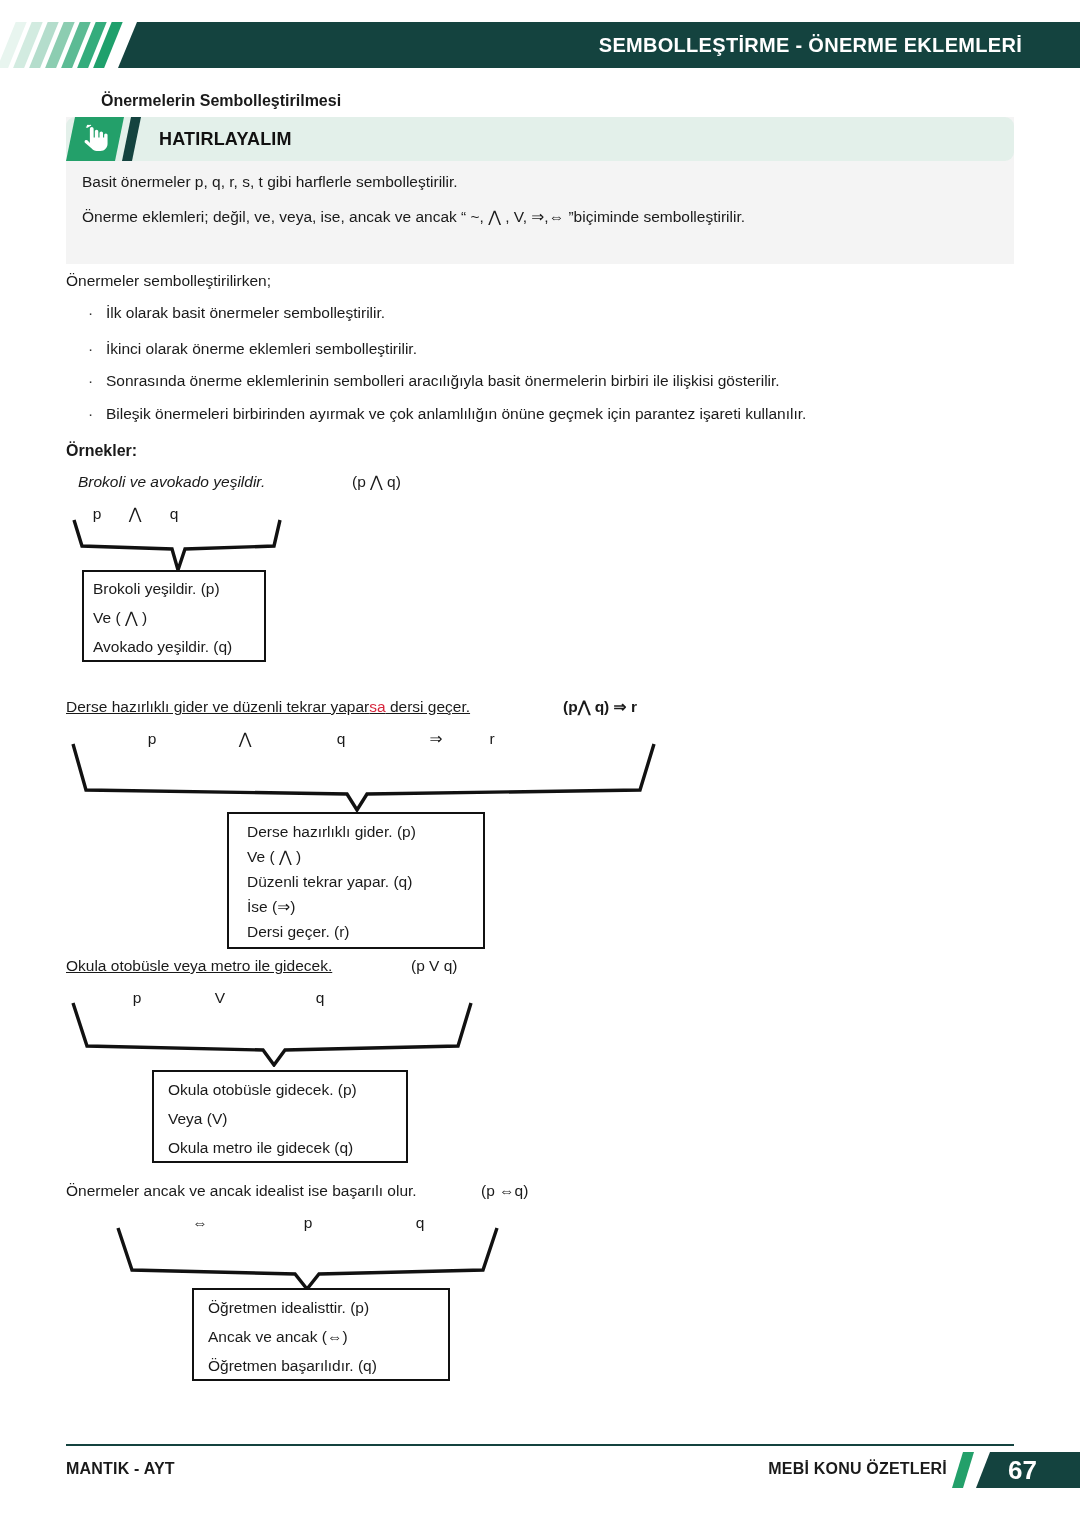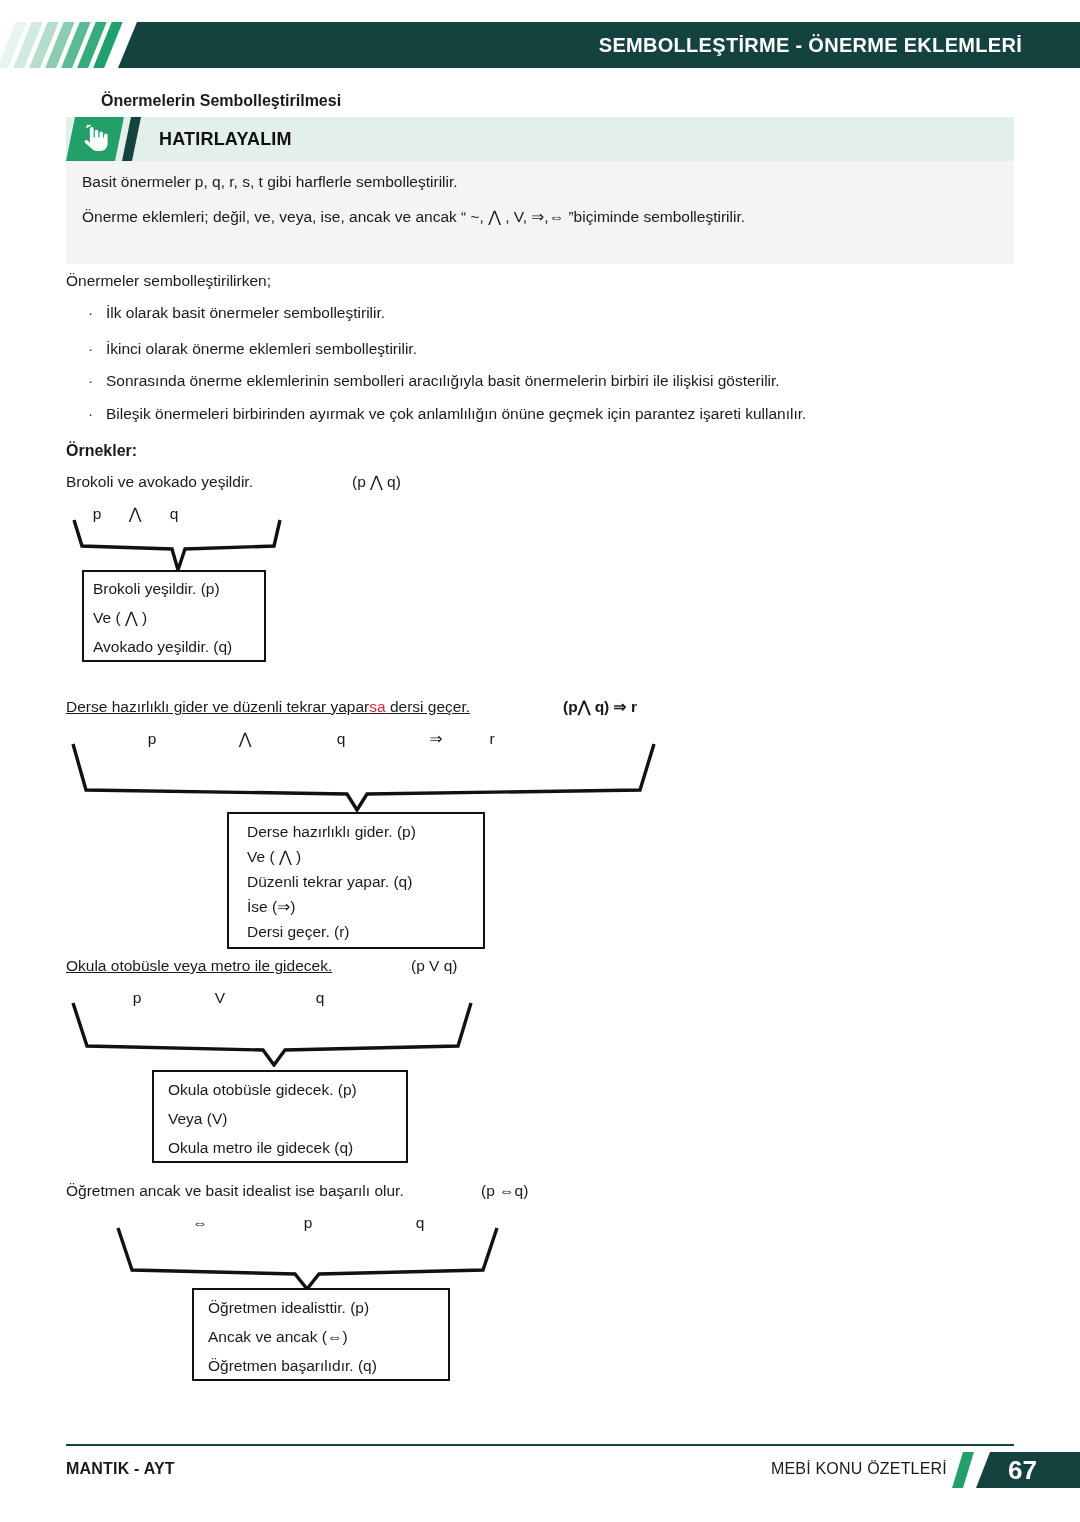--- a/index.html
+++ b/index.html
@@ -82,20 +82,21 @@
     top: 117px;
     width: 948px;
     height: 147px;
     background: #f4f4f4;
   }
   .remember-head {
     position: relative;
     width: 948px;
     height: 44px;
     background: #e3f0ea;
+    border-radius: 9px;
   }
   .remember-badge {
     position: absolute;
     left: 0; top: 0;
     width: 58px;
     height: 44px;
     background: #23a06a;
     clip-path: polygon(9px 0, 58px 0, 49px 100%, 0 100%);
   }
   .remember-slash {
@@ -224,21 +225,21 @@
     top: 16px;
     font-size: 16px;
     font-weight: bold;
     letter-spacing: 0.2px;
   }
   .footer-right {
     position: absolute;
     right: 133px;
     top: 16px;
     font-size: 16px;
-    font-weight: normal;
+    font-weight: bold;
     letter-spacing: 0.2px;
     white-space: nowrap;
   }
   .footer-slash {
     position: absolute;
     right: 106px;
     top: 8px;
     width: 22px;
     height: 36px;
     background: #23a06a;
@@ -314,21 +315,21 @@
   <div class="bullet b2">
     <span class="dot">·</span><span>Sonrasında önerme eklemlerinin sembolleri aracılığıyla basit önermelerin birbiri ile ilişkisi gösterilir.</span>
   </div>
   <div class="bullet b3">
     <span class="dot">·</span><span>Bileşik önermeleri birbirinden ayırmak ve çok anlamlılığın önüne geçmek için parantez işareti kullanılır.</span>
   </div>
 
   <div class="examples-title">Örnekler:</div>
 
   <div class="example">
-    <div class="ex-sentence" style="left:66px; top:473px;">Brokoli ve avokado yeşildir.</div>
+    <div class="ex-sentence" style="left:78px; top:473px;font-style:italic;">Brokoli ve avokado yeşildir.</div>
     <div class="ex-formula" style="left:352px; top:473px;">(p ⋀ q)</div>
 
     <div class="sym-row">
       <div class="sym" style="left:97px;  top:505px;">p</div>
       <div class="sym" style="left:135px; top:505px;">⋀</div>
       <div class="sym" style="left:174px; top:505px;">q</div>
     </div>
 
     <svg class="brace" style="left:72px; top:518px;" width="215" height="55" viewBox="0 0 215 55">
       <path d="M2,2 L10,28 L100,31 L106,52 L113,31 L202,28 L208,2" fill="none" stroke="#111" stroke-width="3.4" stroke-linejoin="miter" stroke-linecap="butt"></path>
@@ -381,21 +382,21 @@
     </svg>
 
     <div class="ex-box" style="left:152px; top:1070px; width:256px; height:93px;">
       <div class="ex-box-line" style="position:absolute; left:14px; top:9px;">Okula otobüsle gidecek. (p)</div>
       <div class="ex-box-line" style="position:absolute; left:14px; top:38px;">Veya (V)</div>
       <div class="ex-box-line" style="position:absolute; left:14px; top:67px;">Okula metro ile gidecek (q)</div>
     </div>
   </div>
 
   <div class="example">
-    <div class="ex-sentence" style="left:66px; top:1182px;">Öğretmen ancak ve basit idealist ise başarılı olur.</div>
+    <div class="ex-sentence" style="left:66px; top:1182px;">Önermeler ancak ve ancak idealist ise başarılı olur.</div>
     <div class="ex-formula" style="left:481px; top:1182px;">(p ⇔q)</div>
 
     <div class="sym-row">
       <div class="sym" style="left:200px; top:1214px;">⇔</div>
       <div class="sym" style="left:308px; top:1214px;">p</div>
       <div class="sym" style="left:420px; top:1214px;">q</div>
     </div>
 
     <svg class="brace" style="left:115px; top:1226px;" width="385" height="65" viewBox="0 0 385 65">
       <path d="M3,2 L17,44 L180,48 L192,63 L204,48 L368,44 L382,2" fill="none" stroke="#111" stroke-width="3.4" stroke-linejoin="miter" stroke-linecap="butt"></path>

